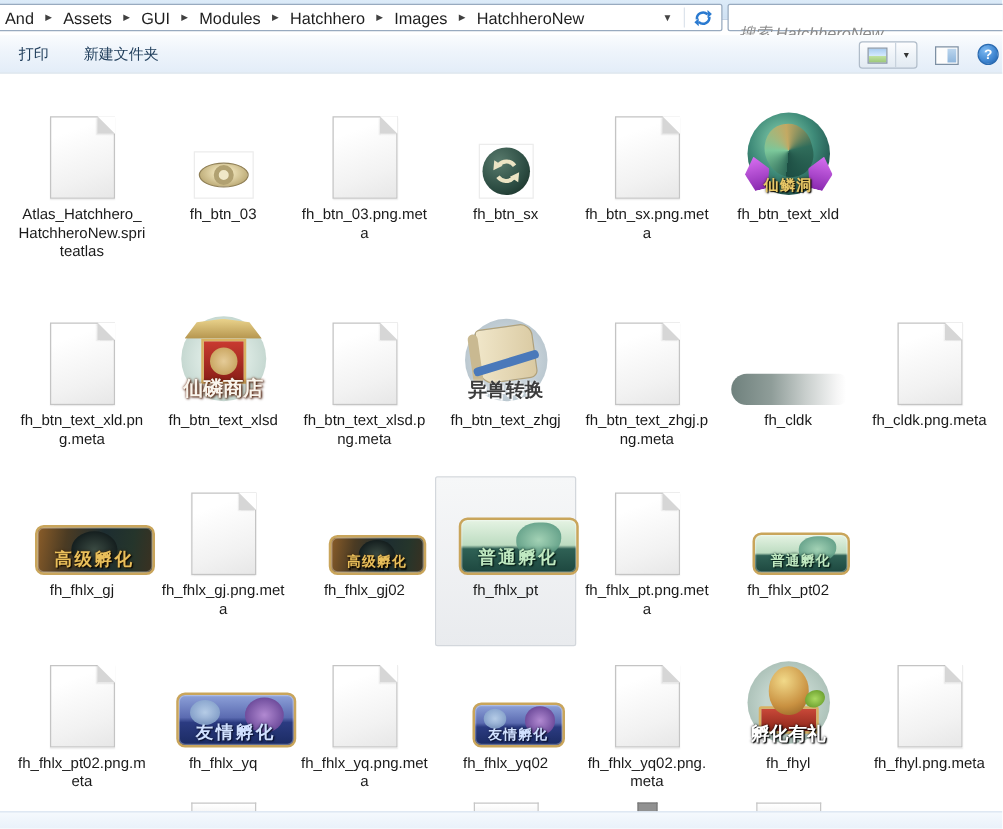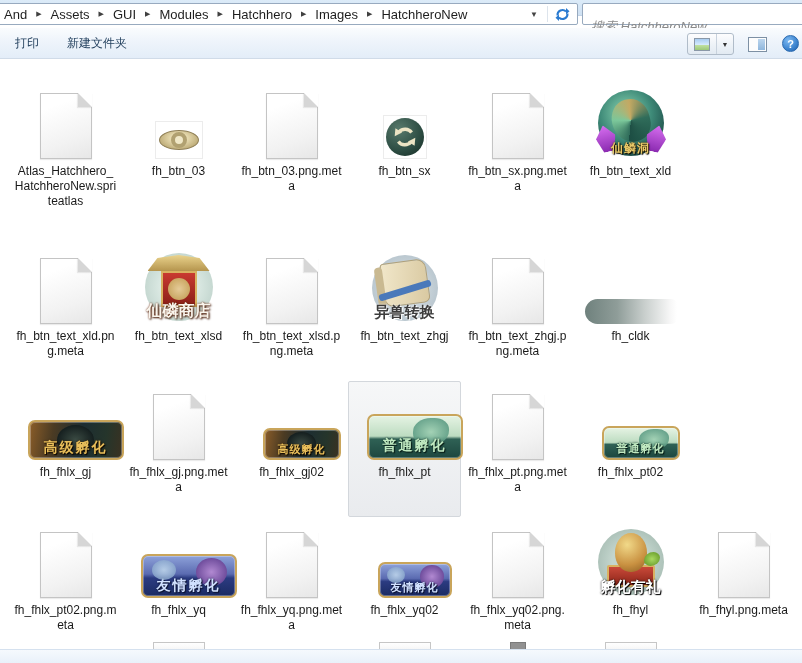--- a/index.html
+++ b/index.html
@@ -368,20 +368,28 @@
           <div class="label">fh_btn_text_zhgj.png.meta</div>
         </div>
         <div class="cell">
           <div class="icon-zone">
             <div class="fileicon">
               <div class="cldk-bar"></div>
             </div>
           </div>
           <div class="label">fh_cldk</div>
         </div>
+        <div class="cell">
+          <div class="icon-zone">
+            <div class="fileicon">
+              <div class="doc"></div>
+            </div>
+          </div>
+          <div class="label">fh_cldk.png.meta</div>
+        </div>
       </div>
       <div class="frow r3">
         <div class="cell">
           <div class="icon-zone">
             <div class="fileicon">
               <div class="banner b-gj">
                 <span class="icon-cap">高级孵化</span>
               </div>
             </div>
           </div>

